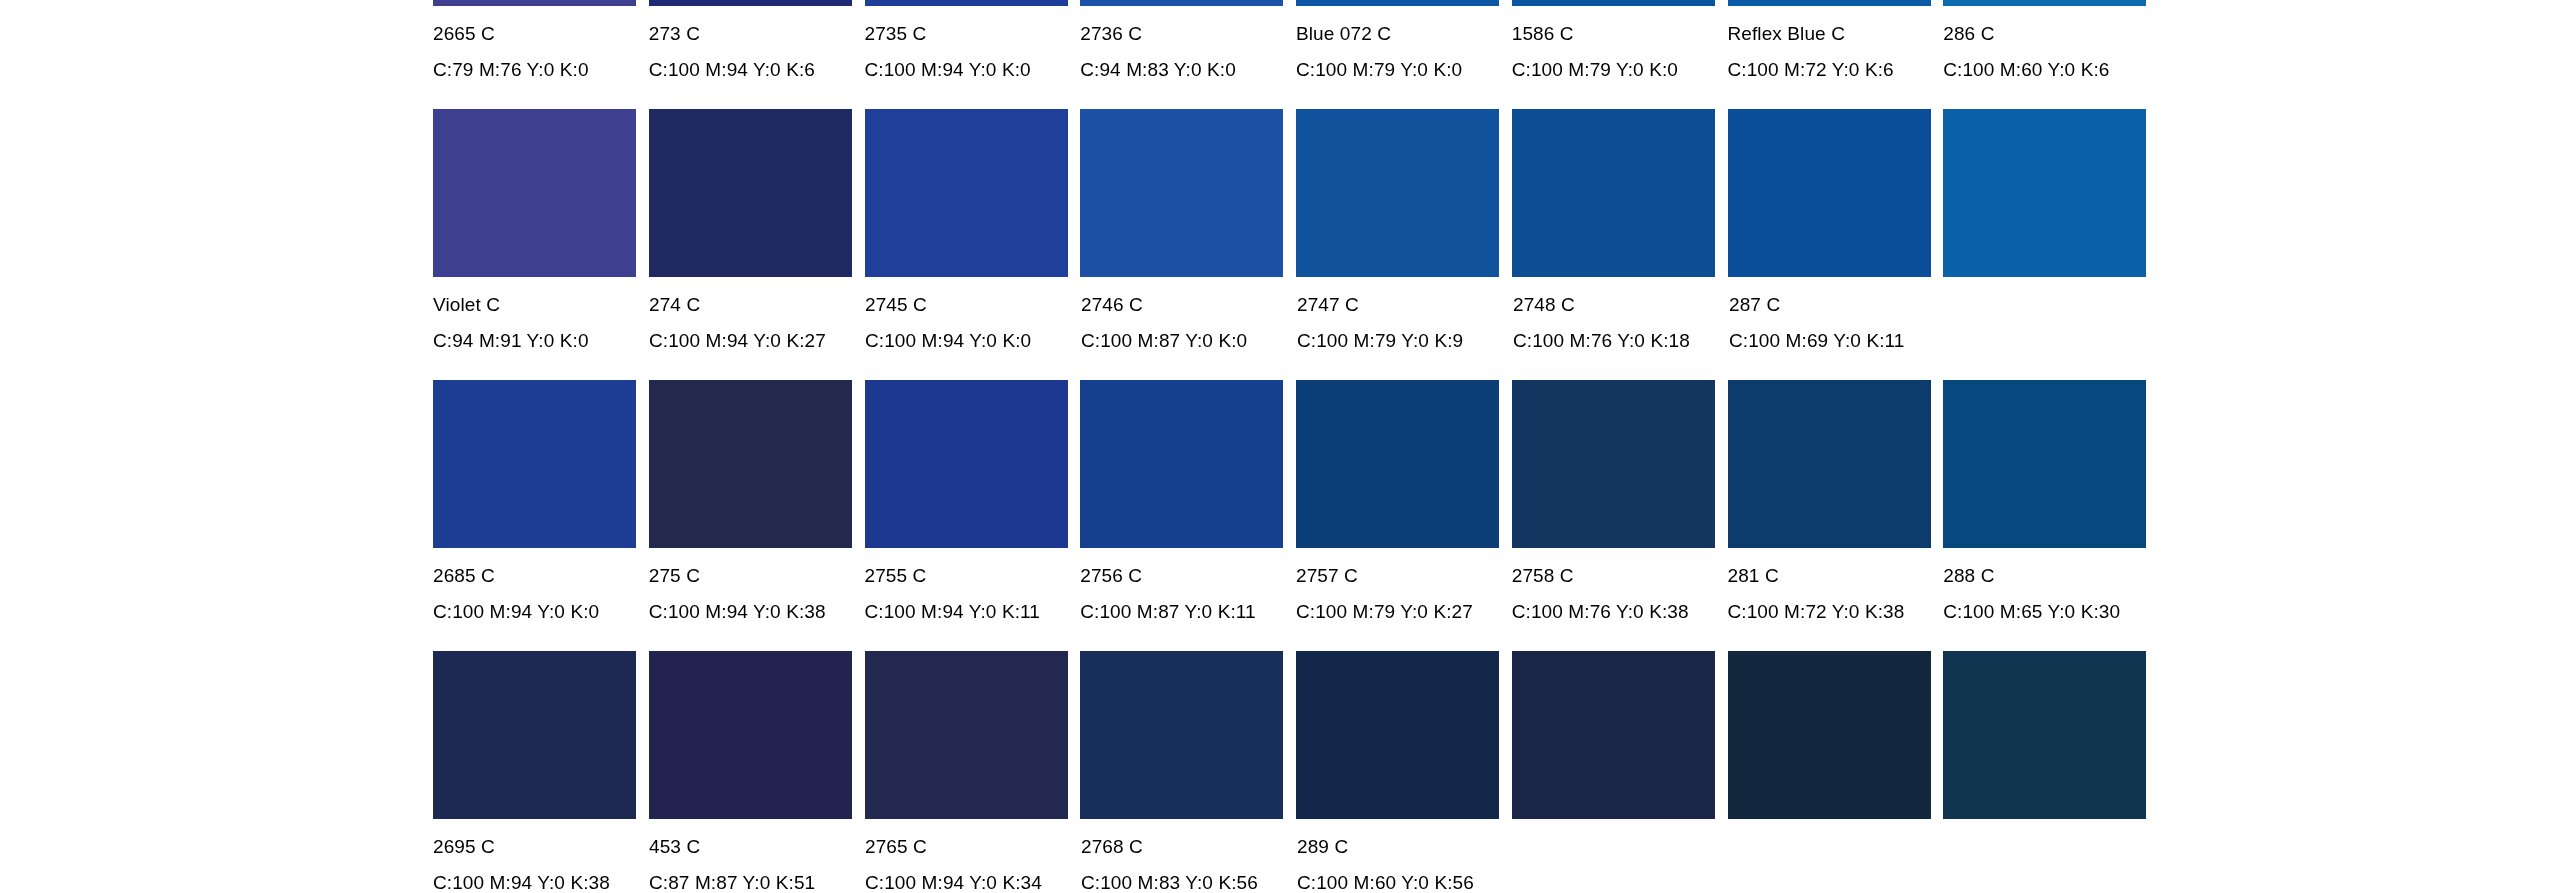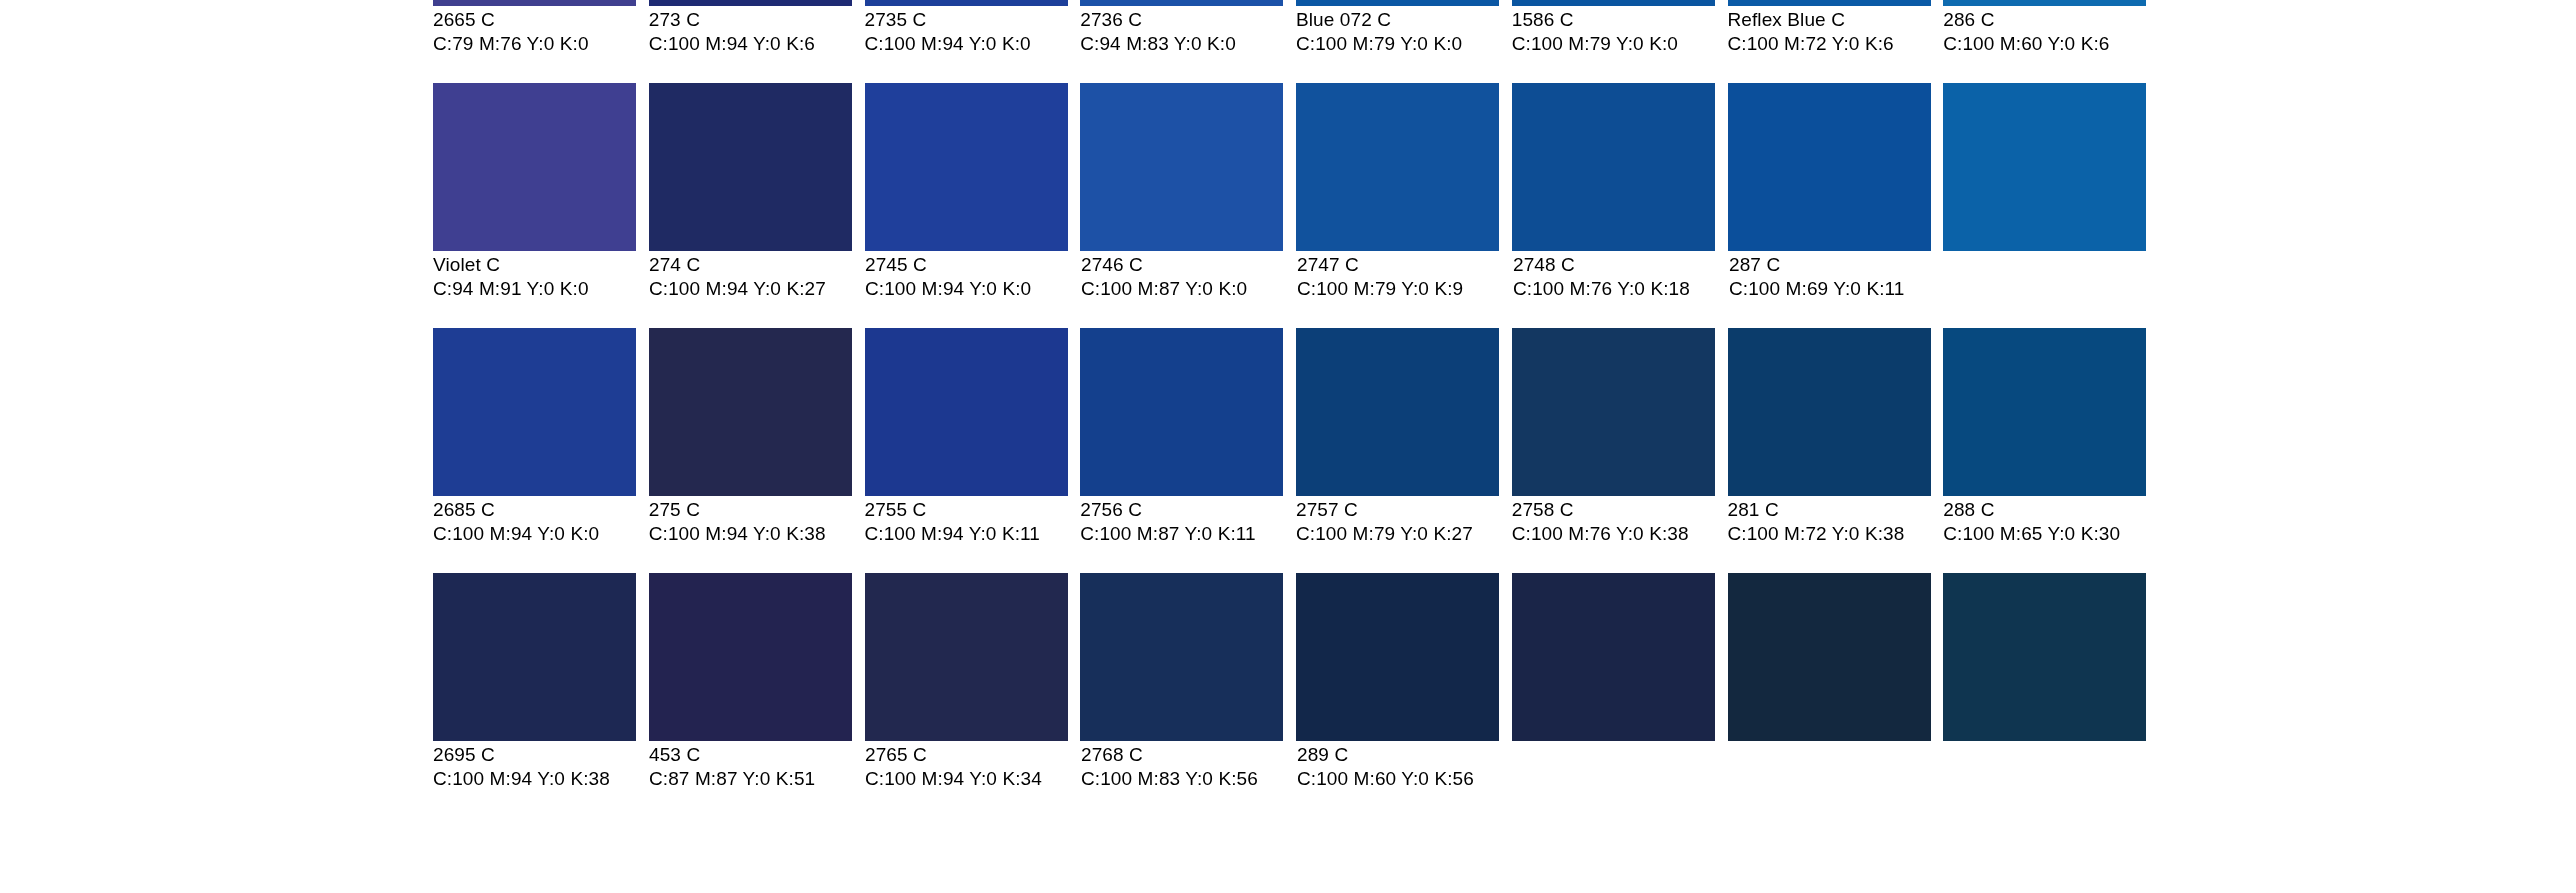--- a/index.html
+++ b/index.html
@@ -52,39 +52,39 @@
   }
 
   .label-row {
     display: flex;
     gap: 0;
   }
 
   .label-cell {
     width: 216px;
     box-sizing: border-box;
-    padding-top: 2px;
+    padding-top: 16px;
     padding-bottom: 13px;
   }
 
   .pname {
     font-size: 19px;
     line-height: 24px;
     letter-spacing: 0.1px;
     white-space: nowrap;
     color: #000;
   }
 
   .pvals {
     font-size: 19px;
     line-height: 24px;
     letter-spacing: 0.1px;
     white-space: nowrap;
     color: #000;
-    margin-top: 0;
+    margin-top: 12px;
   }
 
   .spacer-row {
     height: 14px;
   }
 </style>
 </head>
 <body>
 
 <div class="sheet">

